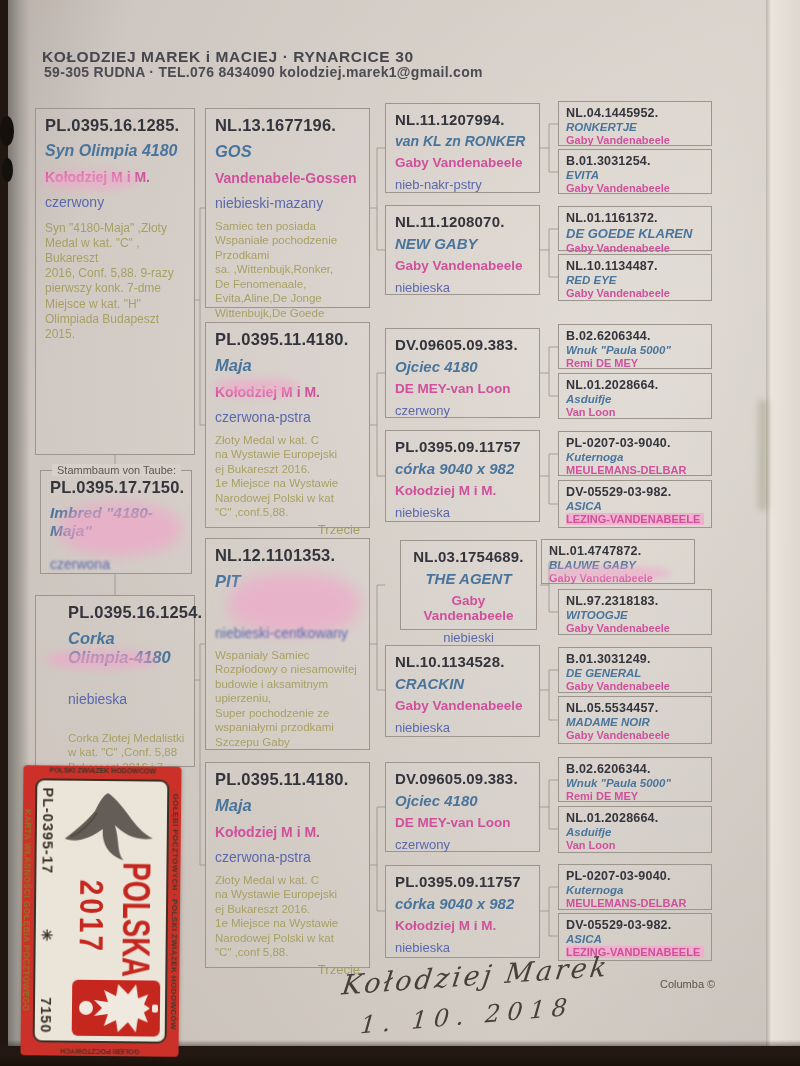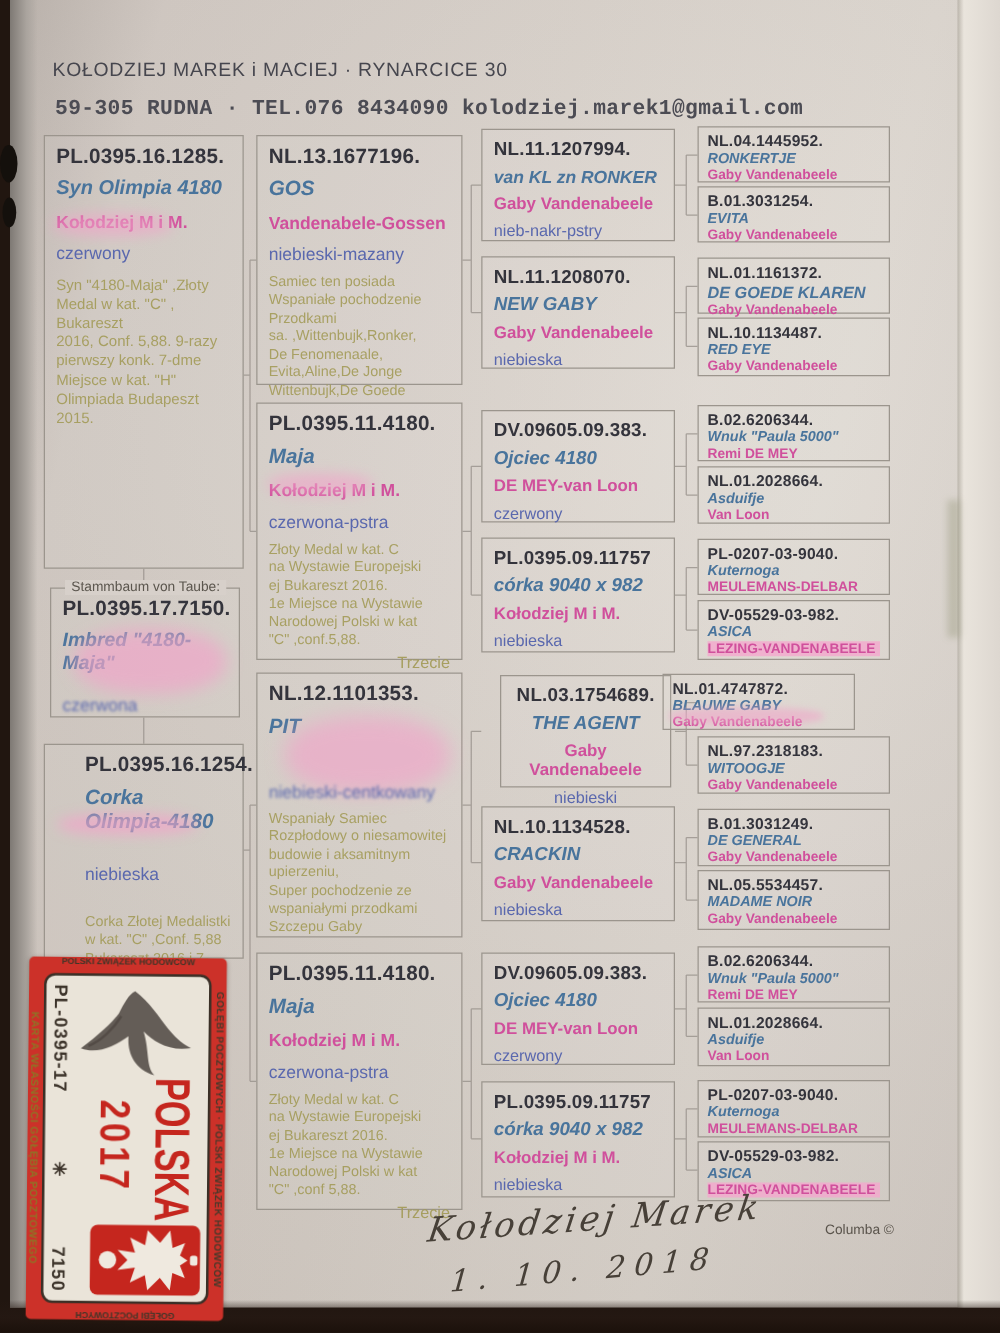--- a/index.html
+++ b/index.html
@@ -14,24 +14,24 @@
   #sleeve-right{position:absolute;left:766px;top:0;width:34px;height:1046px;
     background:linear-gradient(90deg,rgba(130,125,110,.35),rgba(235,230,222,.9) 15%,#ddd7d0);}
   #sleeve-smudge{position:absolute;left:758px;top:400px;width:10px;height:110px;
     background:#8c8e6e;opacity:.35;filter:blur(3px);}
   #edge-strip{position:absolute;left:8px;top:0;width:22px;height:1046px;
     background:linear-gradient(90deg,#7e7974,#aaa49e 60%,rgba(170,164,158,0));}
   .edge-blob{position:absolute;background:#14100c;border-radius:50%;}
   #bottom-dark{position:absolute;left:0;top:1040px;width:800px;height:26px;
     background:linear-gradient(180deg,rgba(33,22,16,0),#241812 55%,#1b110b);}
 
-  .hdr1{position:absolute;left:42px;top:48px;font-size:15.5px;font-weight:normal;
+  .hdr1{position:absolute;left:42px;top:48px;font-size:15.5px;font-weight:bold;
     color:#46464e;letter-spacing:.6px;}
-  .hdr2{position:absolute;left:44px;top:78px;font-size:17px;font-weight:bold;
-    color:#4c4c54;letter-spacing:.3px;font-family:Liberation Mono, monospace;}
+  .hdr2{position:absolute;left:44px;top:64px;font-size:14px;font-weight:bold;
+    color:#4c4c54;letter-spacing:.3px;}
 
   .card{position:absolute;border:1px solid #9b958d;box-sizing:border-box;
     padding:7px 9px 0 9px;background:rgba(255,255,255,.06);}
   .ring{font-weight:bold;color:#34343c;font-size:16.5px;letter-spacing:.2px;}
   .pname{font-weight:bold;font-style:italic;color:#49749c;font-size:16.5px;margin-top:7px;}
   .owner{font-weight:bold;color:#d0509c;font-size:14px;margin-top:9px;position:relative;}
   .pcolor{color:#5a68ae;font-size:14px;margin-top:9px;}
   .desc{color:#a29a55;font-size:12px;margin-top:11px;white-space:pre-line;
     line-height:1.26;opacity:.88;}
   .note{color:#a29a55;text-align:right;font-size:13px;margin-top:2px;opacity:.9;}
@@ -294,21 +294,21 @@
   <div class="card c4" style="left:558px;top:431px;width:154px;height:45px;">
     <div class="ring">PL-0207-03-9040.</div>
     <div class="pname">Kuternoga</div>
     <div class="owner">MEULEMANS-DELBAR</div>
   </div>
   <div class="card c4" style="left:558px;top:480px;width:154px;height:48px;">
     <div class="ring">DV-05529-03-982.</div>
     <div class="pname">ASICA</div>
     <div class="owner hl">LEZING-VANDENABEELE</div>
   </div>
-  <div class="card c4" style="left:530px;top:539px;width:154px;height:45px;">
+  <div class="card c4" style="left:541px;top:539px;width:154px;height:45px;">
     <div class="ring">NL.01.4747872.</div>
     <div class="pname">BLAUWE GABY</div>
     <div class="owner">Gaby Vandenabeele</div>
     <div class="smudge" style="left:4px;top:26px;width:124px;height:14px;filter:blur(3px);opacity:.6;"></div>
   </div>
   <div class="card c4" style="left:558px;top:589px;width:154px;height:46px;">
     <div class="ring">NL.97.2318183.</div>
     <div class="pname">WITOOGJE</div>
     <div class="owner">Gaby Vandenabeele</div>
   </div>

